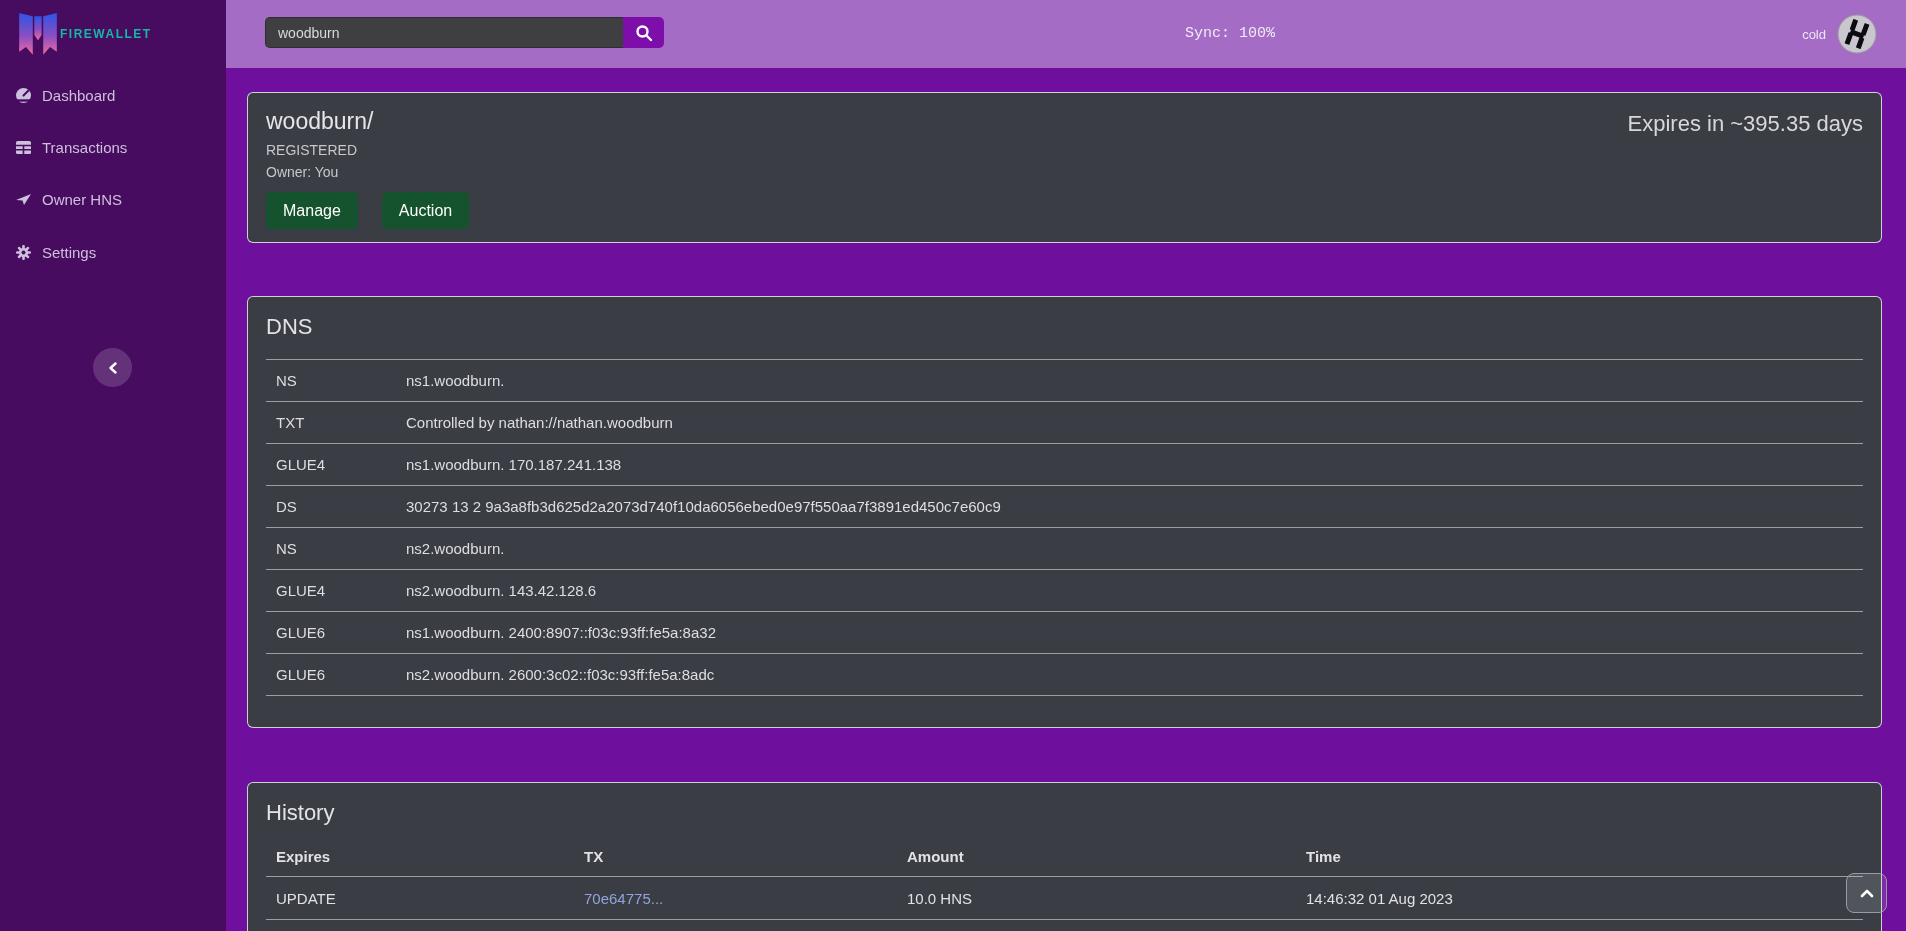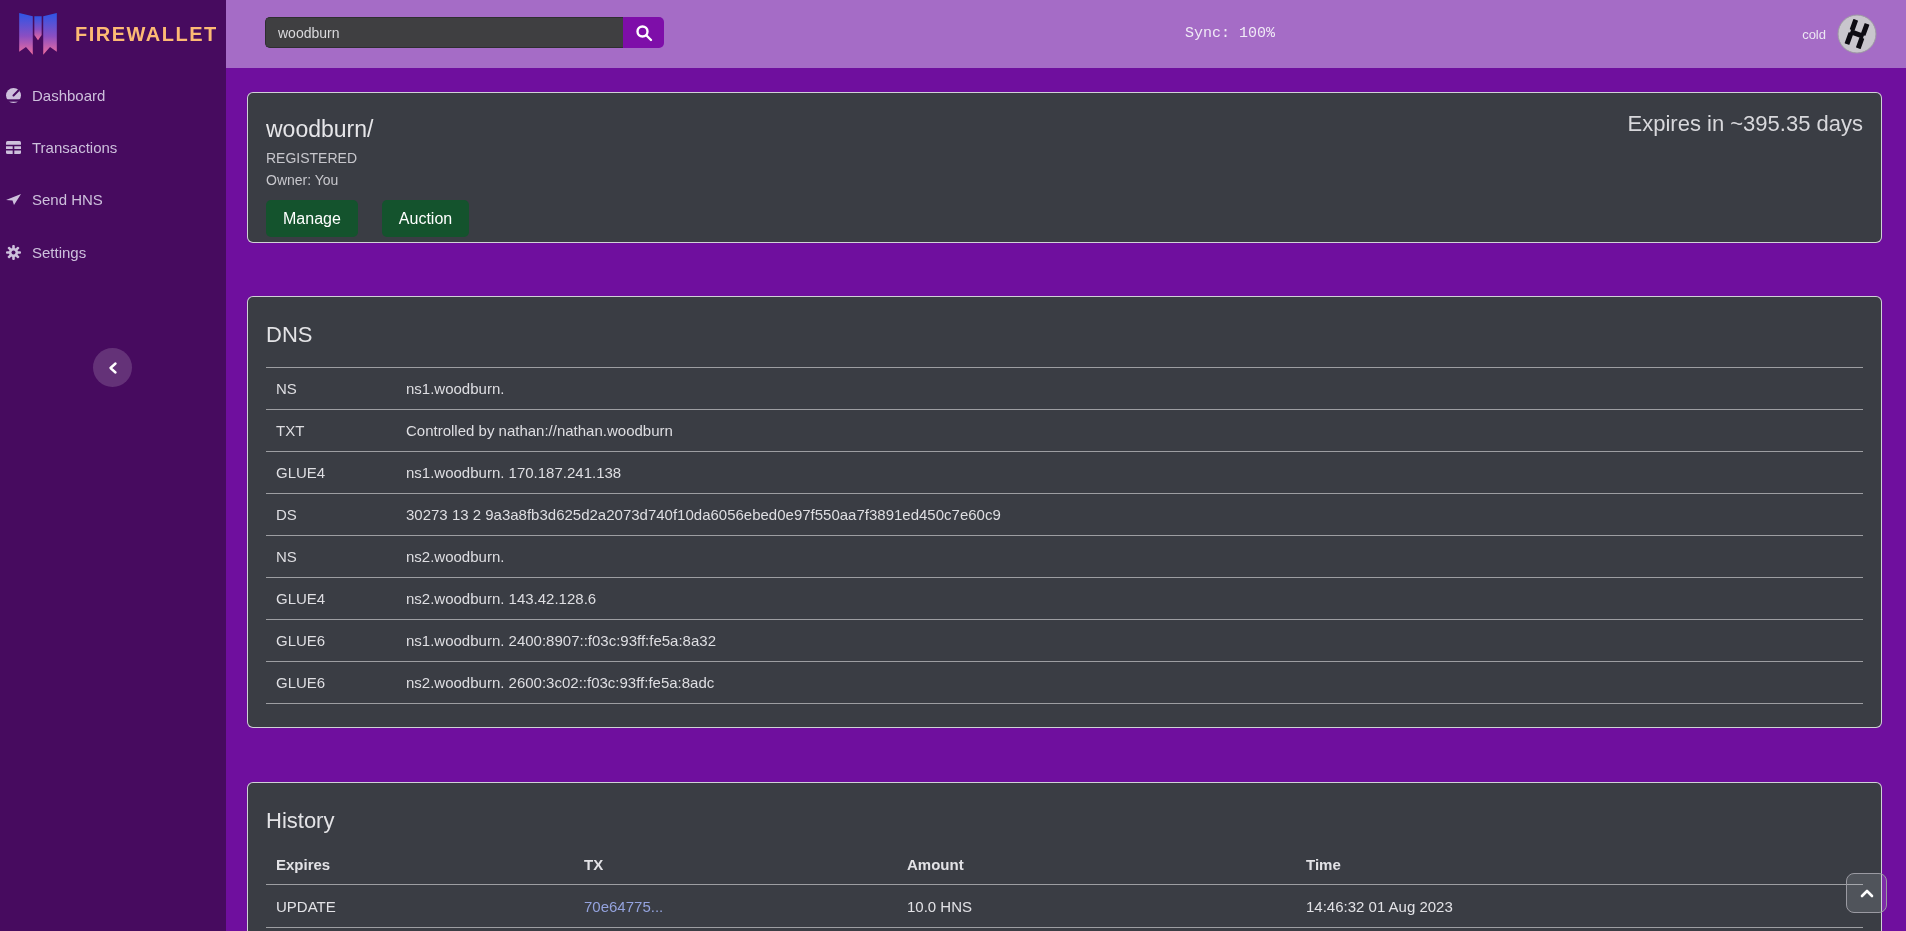--- a/index.html
+++ b/index.html
@@ -4,23 +4,23 @@
 <style>
   * { margin:0; padding:0; box-sizing:border-box; }
   html,body { width:1906px; height:931px; overflow:hidden; background:#6f0f9e;
               font-family:"Liberation Sans", sans-serif; }
   .app { position:relative; width:1906px; height:931px; display:flex; }
 
   
   .sidebar { position:relative; width:226px; height:100%; background:#470b5f; flex:0 0 226px; }
   .logo-row { display:flex; align-items:center; height:68px; padding-left:17px; }
   .logo-mark { width:42px; height:46px; margin-top:2px; }
-  .brand { color:#fdba74; font-size:20px; font-weight:bold; letter-spacing:1.5px; margin-left:16px; }
+  .brand { color:#14b8a6; font-size:12px; font-weight:bold; letter-spacing:1.5px; margin-left:1px; }
   .nav { position:absolute; top:69px; left:0; right:0; }
-  .nav-item { display:flex; align-items:center; height:52.4px; padding-left:5px; cursor:pointer; color:#cdc0dc; }
+  .nav-item { display:flex; align-items:center; height:52.4px; padding-left:15px; cursor:pointer; color:#cdc0dc; }
   .nav-item .nv-icon { width:17px; height:17px; margin-right:10px; display:inline-flex; }
   .nav-item .nv-label { font-size:15px; }
   .collapse-btn { position:absolute; left:93px; top:348px; width:39px; height:39px; border-radius:50%;
                   background:rgba(255,255,255,0.16); display:flex; align-items:center; justify-content:center; cursor:pointer; }
 
   
   .main { position:relative; flex:1; display:flex; flex-direction:column; }
   .topbar { position:relative; height:68px; background:#a56cc6; flex:0 0 68px; }
   .search-group { position:absolute; left:39px; top:17px; display:flex; height:31px; }
   .search-input { width:358px; height:31px; background:#3f3f41; border:1px solid #2e2e30; border-right:none;
@@ -29,21 +29,21 @@
   .search-btn { width:41px; height:31px; background:#7e0ea9; border:none; border-radius:0 5px 5px 0;
                 display:flex; align-items:center; justify-content:center; cursor:pointer; }
   .sync { position:absolute; left:959px; top:0; line-height:68px; font-size:15px; color:#f0eaf6;font-family:Liberation Mono, monospace; }
   .wallet-group { position:absolute; right:29px; top:0; height:68px; display:flex; align-items:center; cursor:pointer; }
   .wallet-name { color:#ece6f2; font-size:13px; margin-right:11px; }
 
   .content { position:relative; flex:1; background:#6f0f9e; overflow:hidden; }
 
   .card { position:relative; width:1635px; margin-left:21px; background:#3a3d44;
           border:1px solid rgba(235,235,240,0.85); border-radius:6px; color:#e3e3e6; }
-  .card-pad { padding:8px 18px; }
+  .card-pad { padding:0 18px; }
 
   
   .domain-card { margin-top:24px; height:151px; }
   .domain-title { padding-top:15px; font-size:23px; color:#e6e6e9; }
   .domain-status { margin-top:7px; font-size:14px; color:#c7c7cc; }
   .domain-owner { margin-top:6px; font-size:14px; color:#c7c7cc; }
   .btn-row { margin-top:12px; display:flex; gap:24px; }
   .pbtn { height:37px; padding:0 17px; background:#14532d; color:#fff; border:none; border-radius:5px;
           font-size:16px; cursor:pointer; font-family:"Liberation Sans", sans-serif; }
   .expires { position:absolute; top:18px; right:18px; font-size:22px; color:#d8d8dc; }
@@ -113,21 +113,21 @@
           </svg>
         </span>
         <span class="nv-label">Transactions</span>
       </div>
       <div class="nav-item">
         <span class="nv-icon">
           <svg viewBox="0 0 17 17" width="17" height="17">
             <path d="M1 9 L16 3 L9 14 L7.5 9.5 Z" fill="#cdc0dc"></path>
           </svg>
         </span>
-        <span class="nv-label">Send HNS</span>
+        <span class="nv-label">Owner HNS</span>
       </div>
       <div class="nav-item">
         <span class="nv-icon">
           <svg viewBox="0 0 17 17" width="17" height="17">
             <g fill="#cdc0dc">
               <rect x="7.2" y="1" width="2.6" height="15" rx="1"></rect>
               <rect x="7.2" y="1" width="2.6" height="15" rx="1" transform="rotate(45 8.5 8.5)"></rect>
               <rect x="7.2" y="1" width="2.6" height="15" rx="1" transform="rotate(90 8.5 8.5)"></rect>
               <rect x="7.2" y="1" width="2.6" height="15" rx="1" transform="rotate(135 8.5 8.5)"></rect>
               <circle cx="8.5" cy="8.5" r="4.6"></circle>

